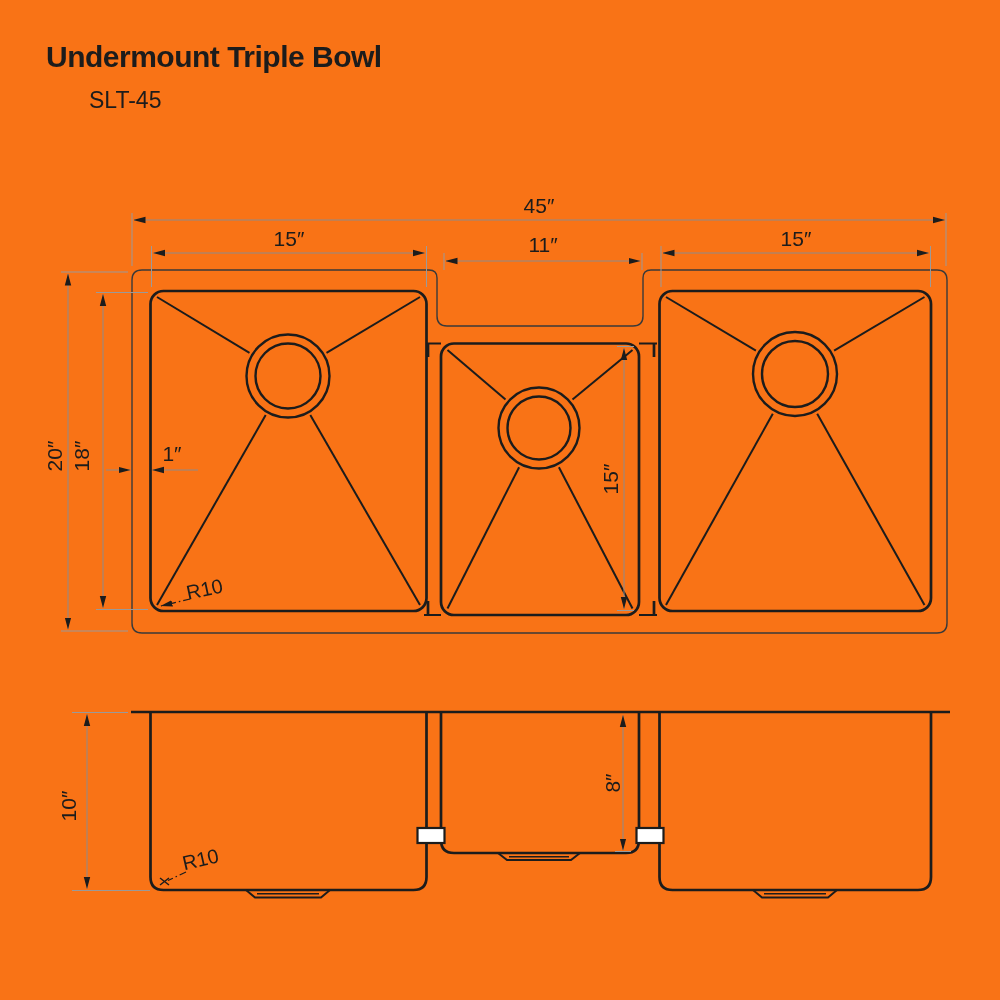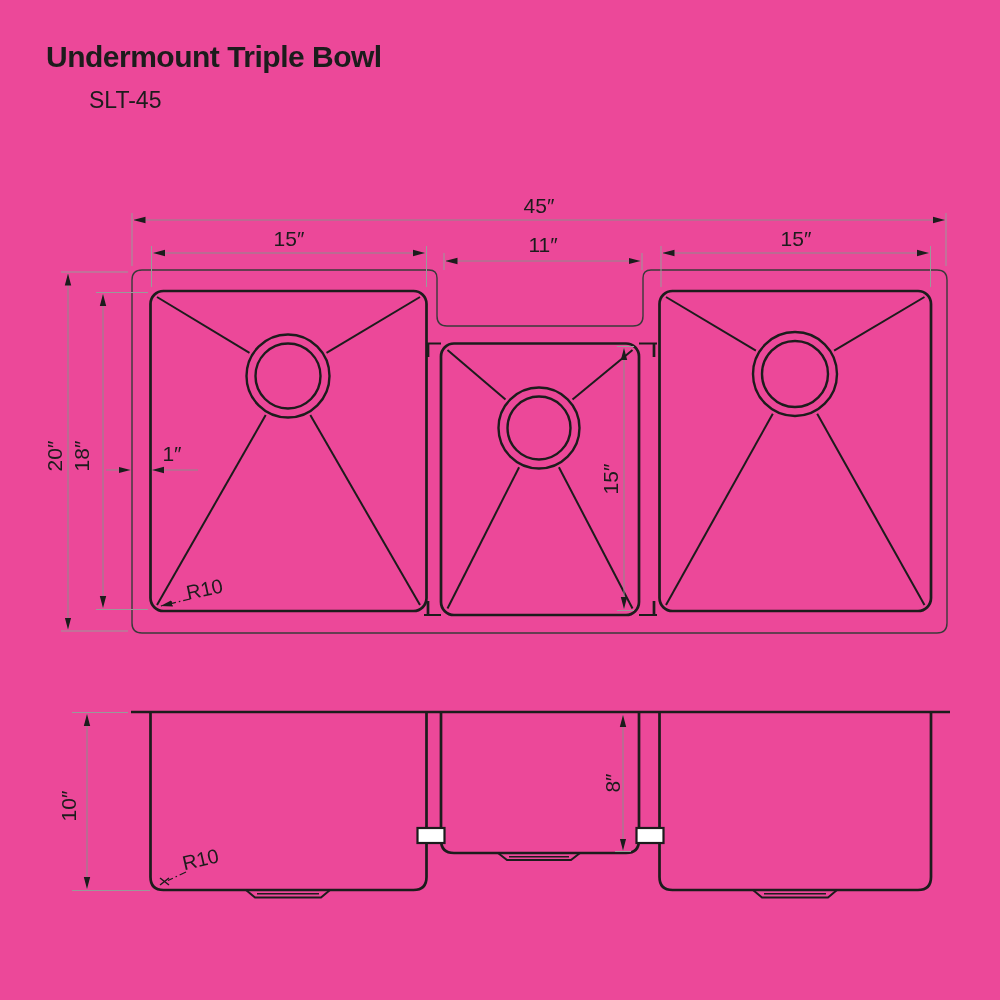--- a/index.html
+++ b/index.html
@@ -1,16 +1,16 @@
 <!DOCTYPE html>
 <html><head>
 <meta charset="utf-8">
 <style>
   html,body{margin:0;padding:0;background:#fff;width:1000px;height:1000px;overflow:hidden;}
-  .sheet{position:relative;width:1000px;height:1000px;background:#ec4899;font-family:"Liberation Sans",sans-serif;}
+  .sheet{position:relative;width:1000px;height:1000px;background:#f97316;font-family:"Liberation Sans",sans-serif;}
   svg{position:absolute;left:0;top:0;}
   svg text{fill:#1c1c1c;font-family:"Liberation Sans","DejaVu Sans",sans-serif;}
   .title-txt{font-size:30px;font-weight:bold;letter-spacing:-0.5px;}
   .model-txt{font-size:23px;font-weight:400;}
   .dim-txt{font-size:21px;}
   .r-txt{font-size:20px;}
   .main{stroke:#1c1c1c;fill:none;}
   .thin{stroke:#3a3a3a;stroke-width:1.4;fill:none;}
   .dim{stroke:#8c8c8c;stroke-width:1;fill:none;}
   .ext{stroke:#9a9a9a;stroke-width:1;fill:none;}

